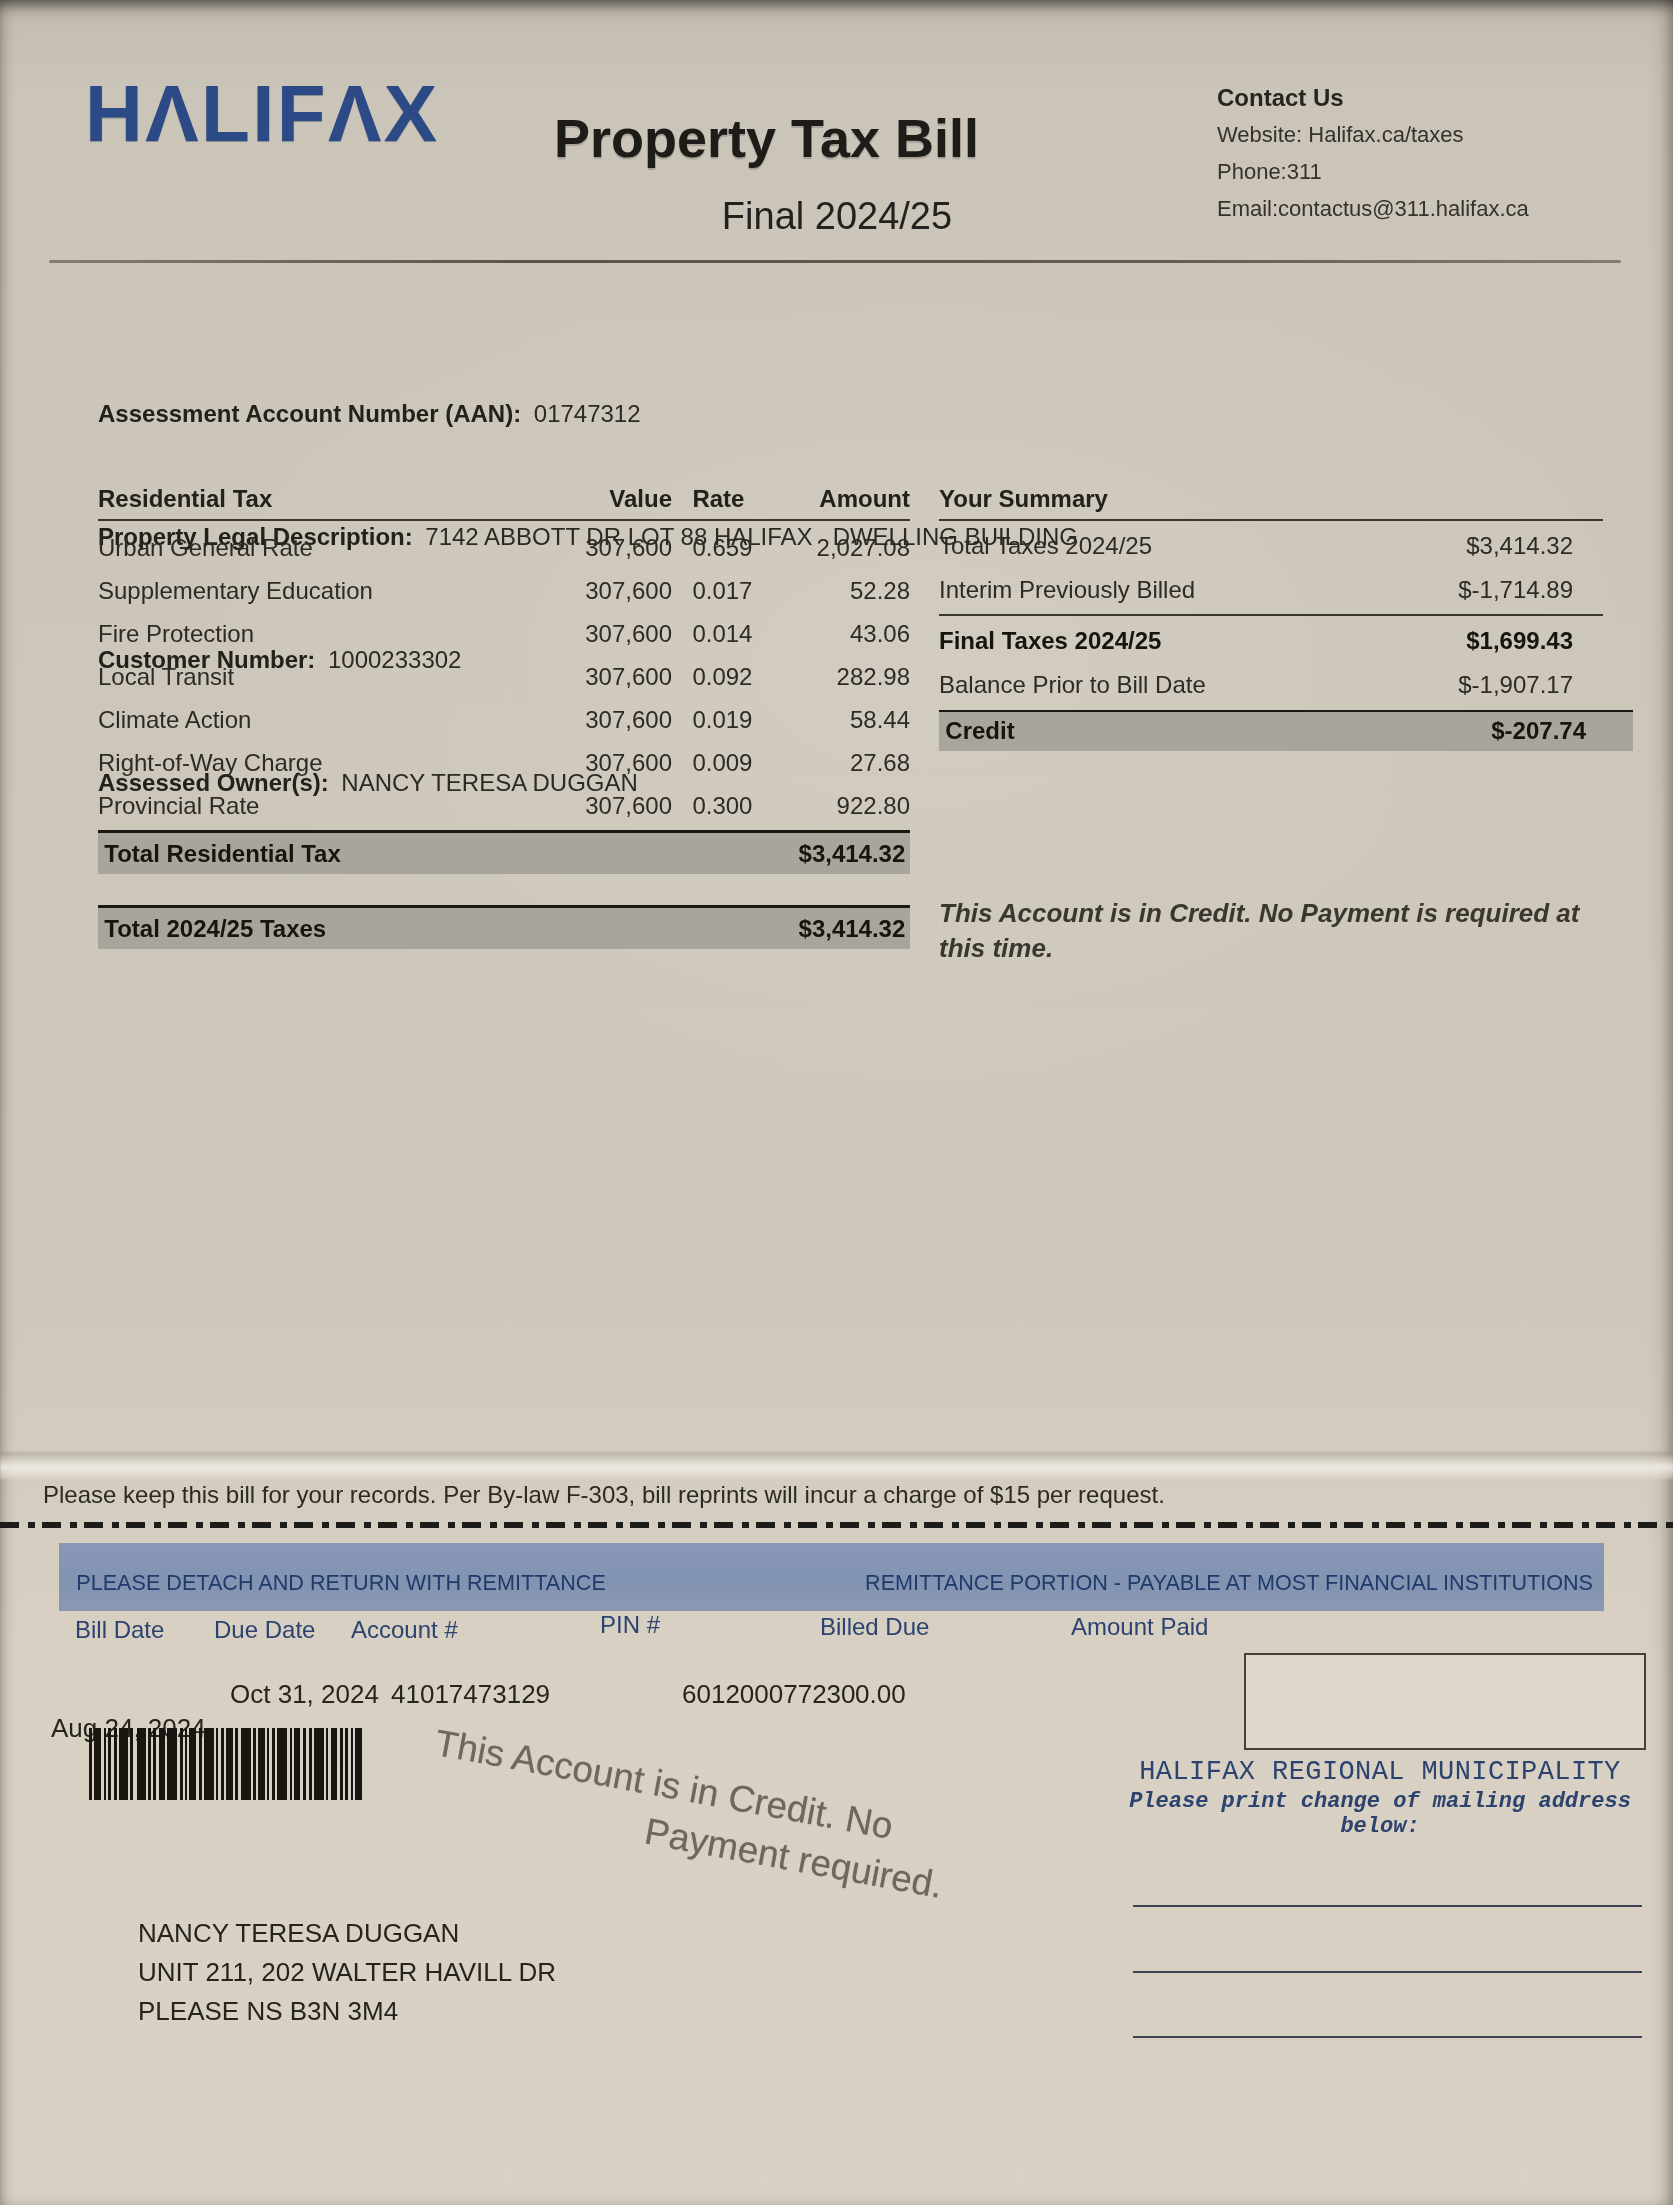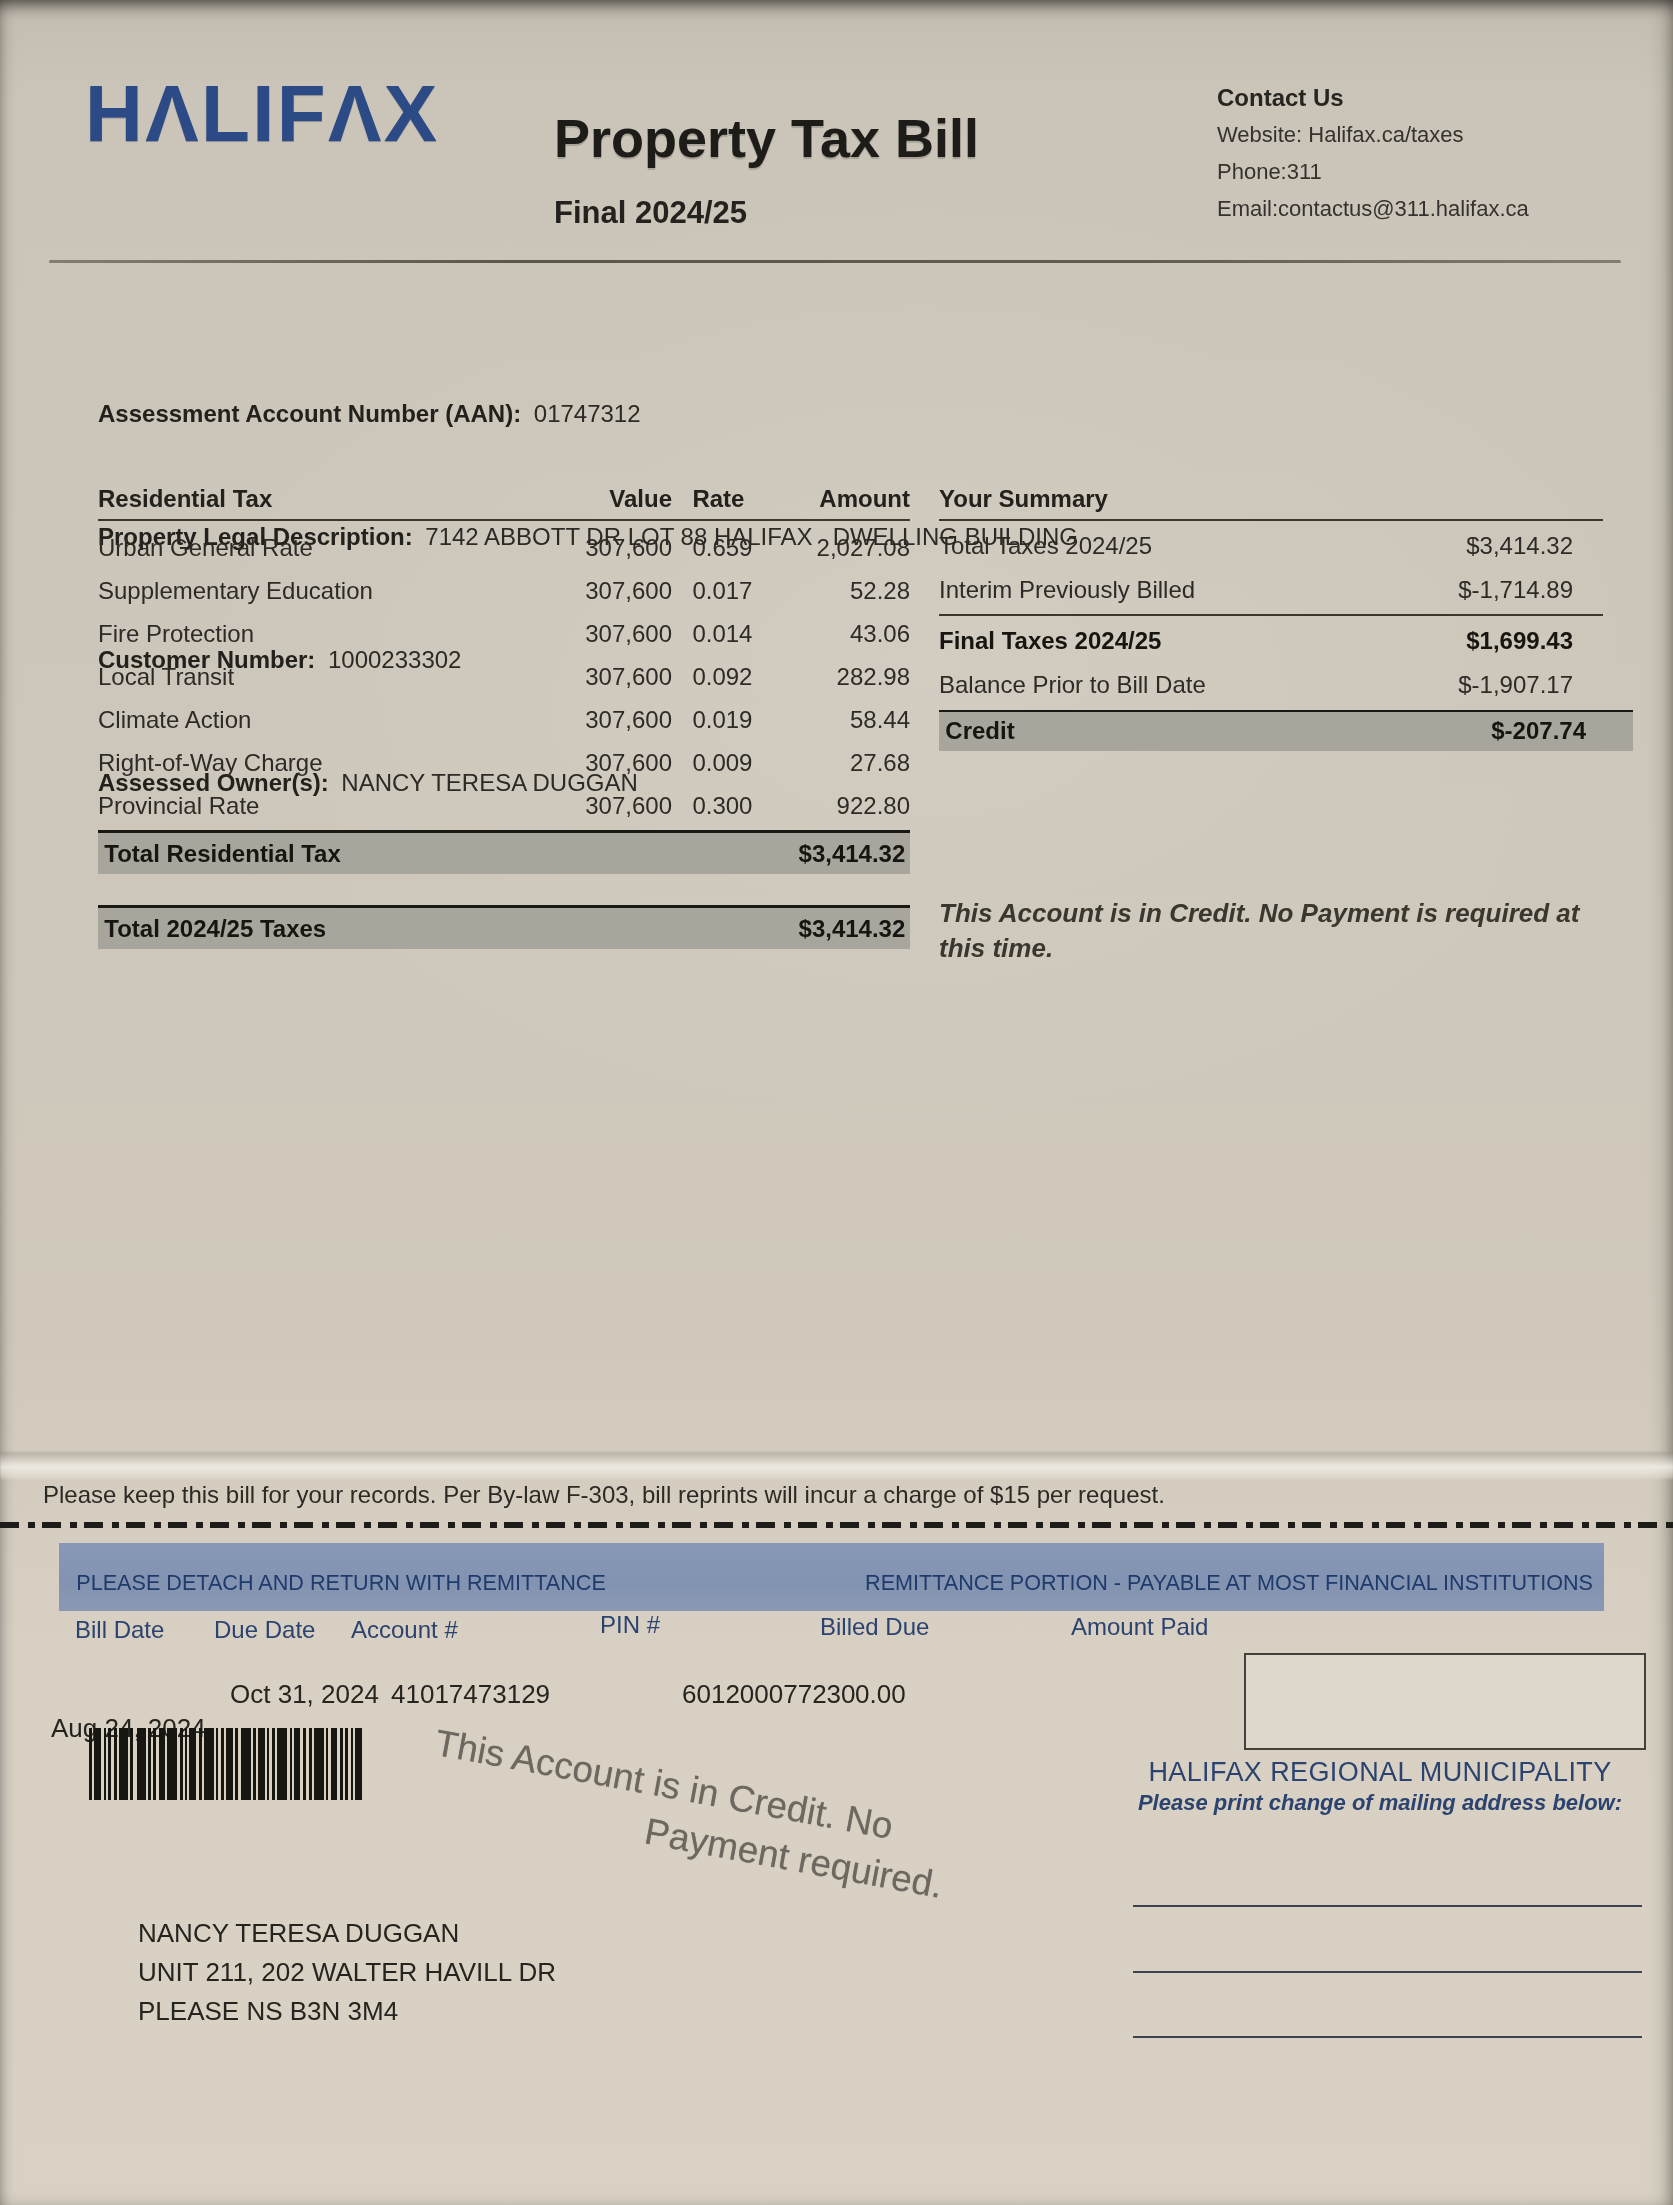--- a/index.html
+++ b/index.html
@@ -14,21 +14,21 @@
       radial-gradient(1100px 707px at 55% 30%, rgba(255,255,255,0.10), rgba(0,0,0,0) 70%),
       linear-gradient(180deg,#c3bcb0 0px,#cbc4b8 94px,#cdc6ba 707px,#cfc8bb 1336px,#d3ccbf 1470px,#d7d0c3 1650px,#d8d1c4 2205px);
     box-shadow:inset 0 11px 17.3px -7.9px rgba(20,18,15,0.75),
                inset -14px 0 23.6px -14px rgba(40,36,30,0.55),
                inset 7.9px 0 19px -12.6px rgba(40,36,30,0.45);
   }
   .abs{position:absolute;}
   
   .logo{left:85px;top:68px;font-size:80px;font-weight:700;letter-spacing:2.4px;color:#2b4a86;text-shadow:0 0.8px 0.8px rgba(30,40,70,0.35);}
   .title{left:554px;top:107px;font-size:54px;font-weight:700;color:#1e1c19;text-shadow:0 1.6px 0.8px rgba(0,0,0,0.18);}
-  .subtitle{left:554px;top:195px;width:566px;font-size:31px;font-weight:700;color:#24221f;}
+  .subtitle{left:554px;top:195px;width:566px;text-align:center;font-size:38px;font-weight:400;color:#24221f;}
   .contact{left:1217px;top:79px;line-height:37px;font-size:22px;color:#35322d;}
   .contact .c-head{font-size:24px;font-weight:700;color:#27251f;}
   
   .rule-top{left:49px;top:260px;width:1572px;height:3.1px;background:linear-gradient(90deg,rgba(70,66,58,0.55),rgba(70,66,58,0.85) 30%,rgba(70,66,58,0.8) 70%,rgba(70,66,58,0.55));border-radius:1.6px;}
   
   .acct{left:98px;top:311px;font-size:24px;line-height:41px;color:#2c2a25;white-space:pre-wrap;}
   .acct b{color:#23211c;}
   .acct .gap{display:inline-block;width:12.6px;}
   
   .tbl{left:98px;top:478px;width:812px;font-size:24px;}
@@ -64,21 +64,21 @@
   .paid-box{left:1244px;top:1653px;width:398px;height:93px;border:2.4px solid #44413a;background:rgba(235,230,221,0.35);}
   
   .barcode{left:89px;top:1728px;width:346px;height:72px;display:flex;align-items:stretch;}
   .barcode span{display:block;height:100%;}
   .bar{background:#181611;}
   .sp{background:transparent;}
   
   .stamp{left:440px;top:1718px;width:747px;transform:rotate(10.5deg);transform-origin:left top;font-size:37px;color:#6d675f;line-height:49px;text-shadow:0 0 0.8px rgba(109,103,95,0.6);}
   .stamp .l2{text-align:center;}
   
-  .muni{left:1116px;top:1757px;width:528px;text-align:center;color:#2c436f;}
+  .muni{left:1116px;top:1757px;width:528px;text-align:center;color:#2c436f;font-family:Liberation Mono, monospace;}
   .muni .m1{font-size:27px;font-weight:400;letter-spacing:0.4px;}
   .muni .m2{font-size:22px;font-style:italic;margin-top:2px;font-weight:600;}
   .addr-line{left:1133px;width:509px;height:2.4px;background:#3d4352;}
   
   .mailto{left:138px;top:1914px;font-size:26px;line-height:39px;color:#26241f;}
 </style>
 </head>
 <body>
 
 <div class="page">

